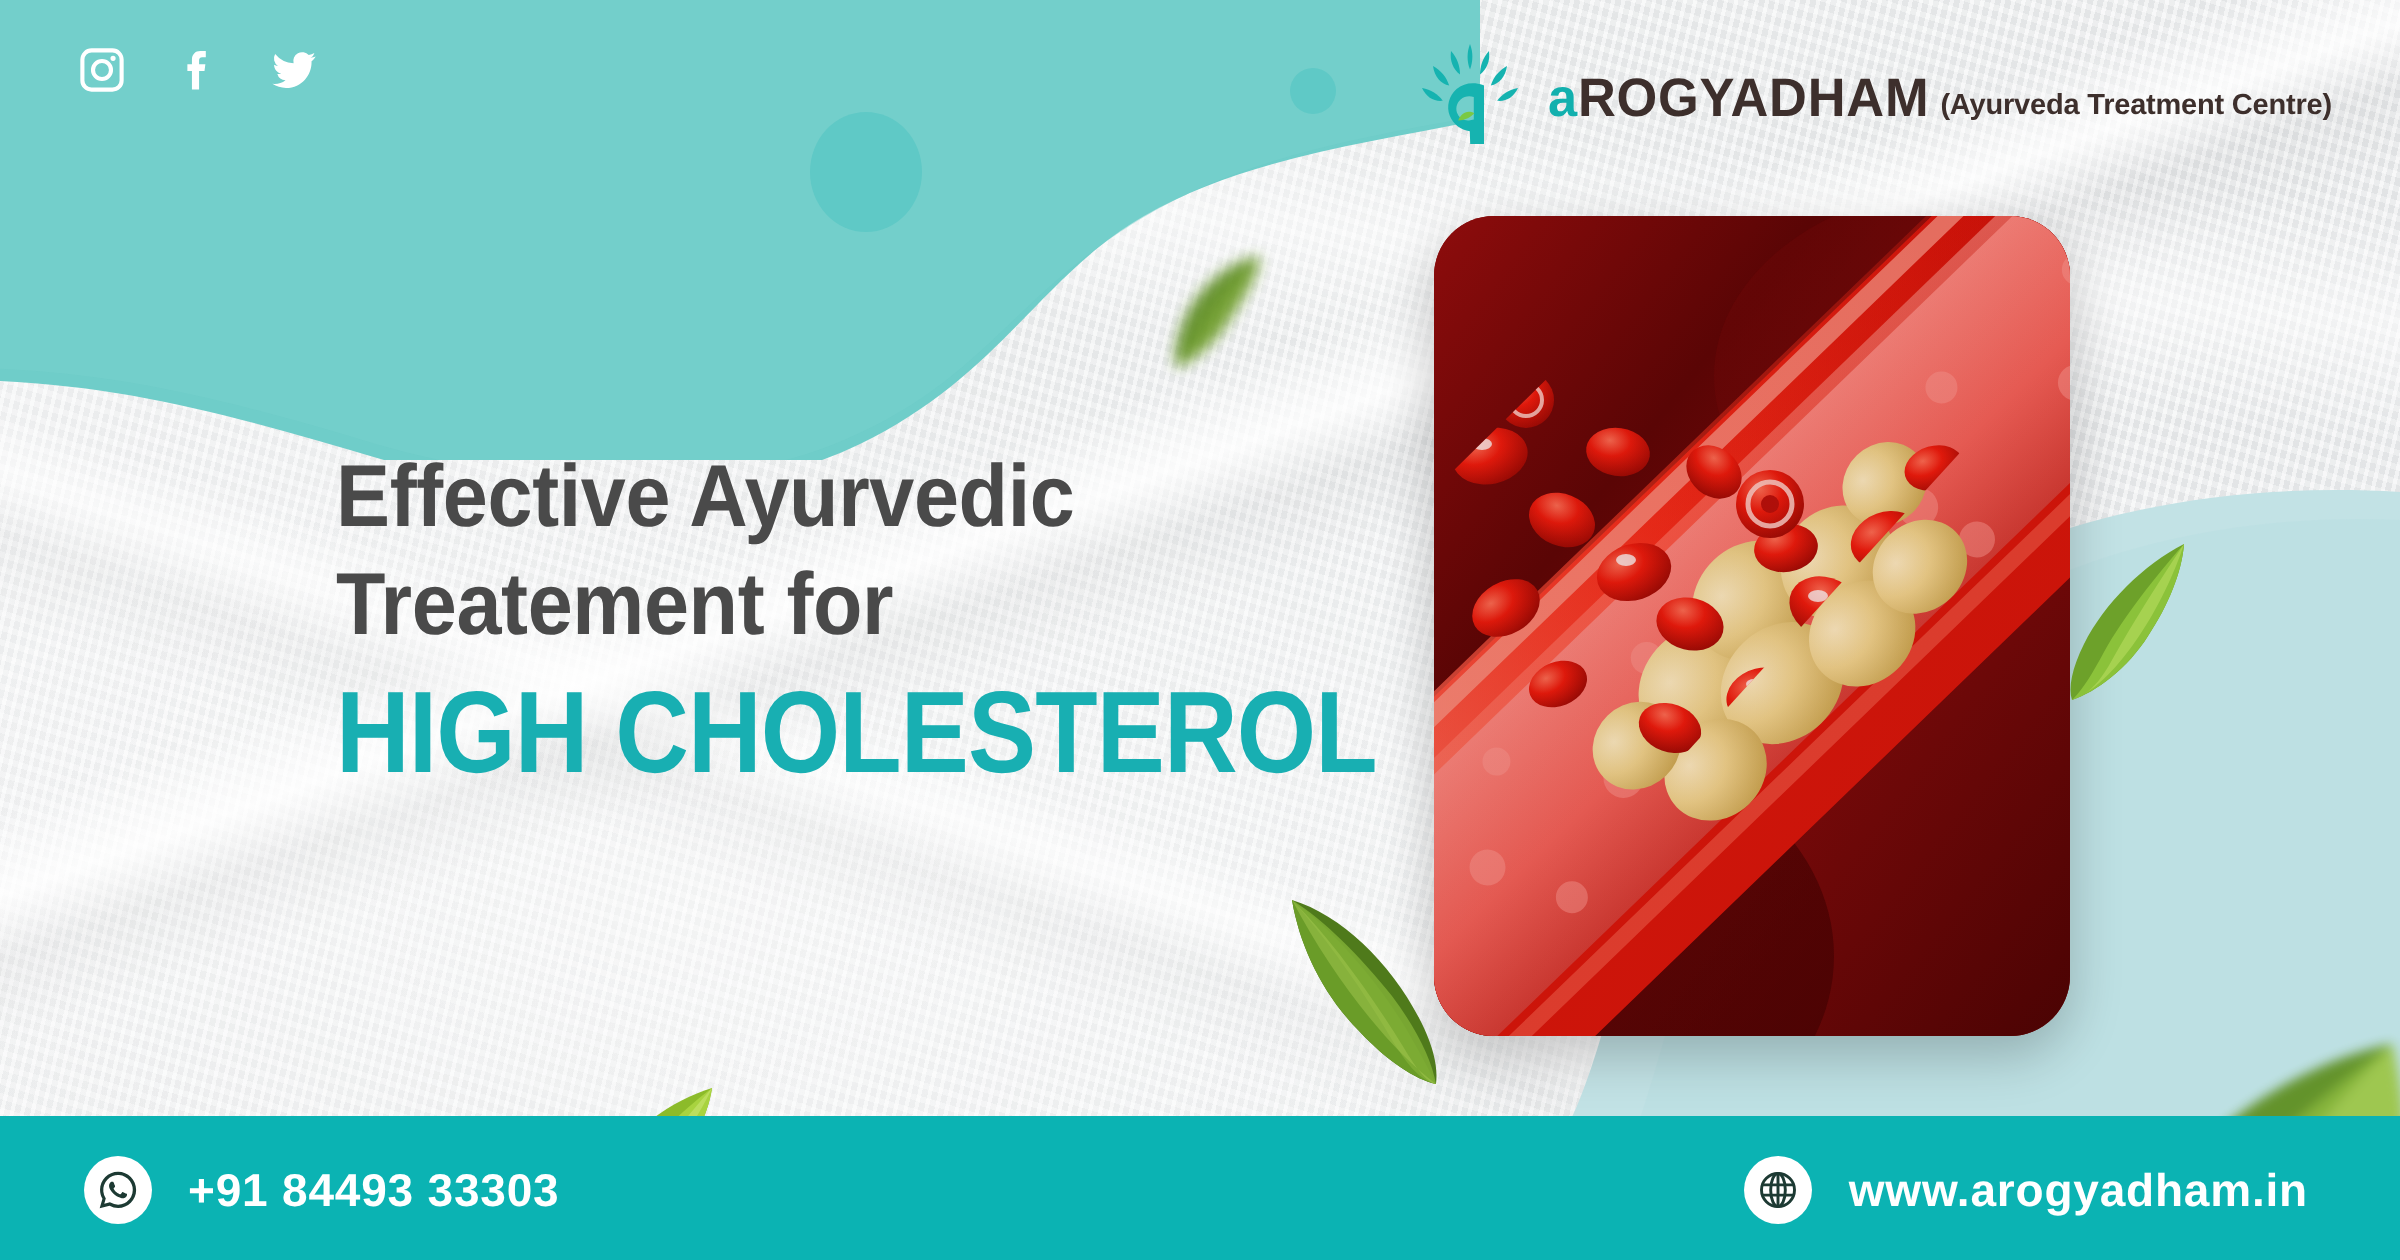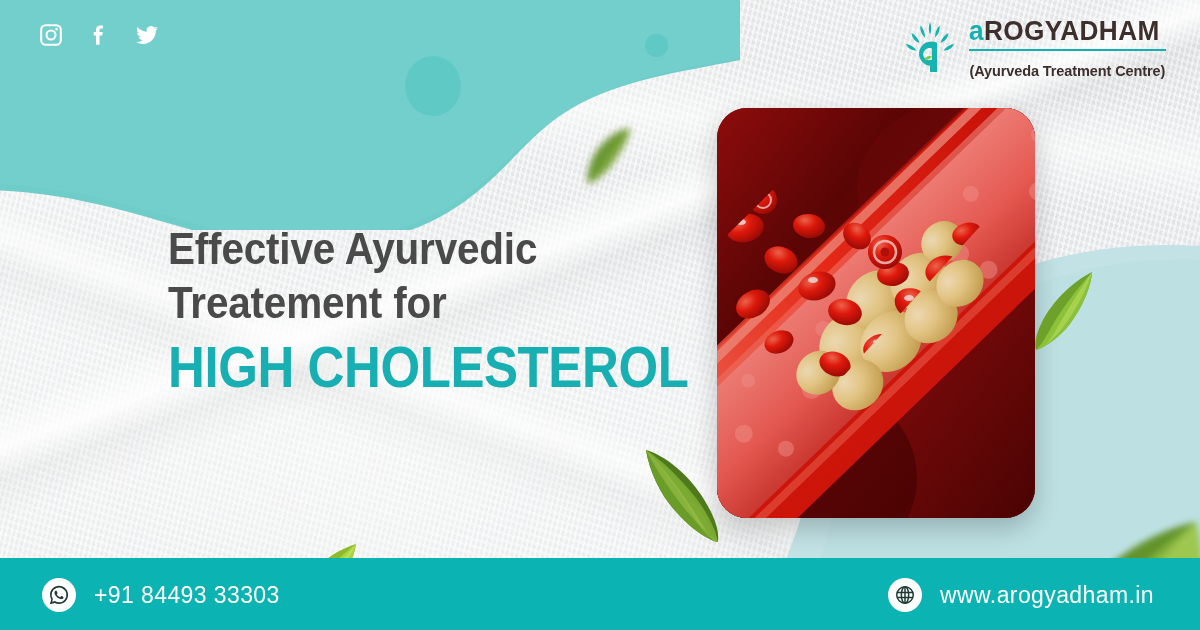--- a/index.html
+++ b/index.html
@@ -45,21 +45,21 @@
   .dot-lg { left:405px; top:56px; width:56px; height:60px; }
   .dot-sm { left:645px; top:34px; width:23px; height:23px; }
 
   
   .social { position:absolute; left:38px; top:22px; display:flex; align-items:center; gap:22px; }
   .social svg { display:block; fill:#ffffff; }
 
   
   .logo { position:absolute; right:34px; top:18px; display:flex; align-items:center; gap:12px; }
   .logo-mark { width:54px; height:62px; }
-  .logo-text { display:flex; flex-direction:column; align-items:stretch; }
+  .logo-text { display:flex; align-items:stretch; }
   .logo-word {
     font-family:"Liberation Sans", sans-serif;
     font-weight:bold; font-size:27px; letter-spacing:.4px; line-height:1;
     color:#3d2f2c; text-transform:uppercase;
     transform:scaleX(.97);
     transform-origin:left center;
   }
   .logo-word .lead { color:#12b0ae; text-transform:lowercase; }
   .logo-rule { height:1.5px; background:#12b0ae; margin:4px 0 3px; }
   .logo-sub {
@@ -107,21 +107,21 @@
   }
   .contact-phone { left:42px; bottom:18px; }
   .contact-web   { right:46px; bottom:18px; }
   .circle-icon {
     width:34px; height:34px; border-radius:50%;
     background:#ffffff; display:flex; align-items:center; justify-content:center;
     flex:0 0 auto;
   }
   .circle-icon svg { display:block; }
   .contact-text {
-    font-weight:normal; font-size:23px; letter-spacing:.4px; color:#ffffff;
+    font-weight:bold; font-size:23px; letter-spacing:.4px; color:#ffffff;
     white-space:nowrap;
   }
 
   
   .leaf { position:absolute; pointer-events:none; }
   .leaf-blur-top { left:578px; top:122px; width:62px; height:70px; filter:blur(3.5px); opacity:.92; }
   .leaf-mid-left { left:628px; top:440px; width:110px; height:115px; }
   .leaf-small-left { left:288px; top:540px; width:78px; height:72px; }
   .leaf-right-upper { left:1032px; top:268px; width:70px; height:84px; }
   .leaf-bottom-right { left:1046px; top:520px; width:170px; height:128px; filter:blur(3px); opacity:.95; }

